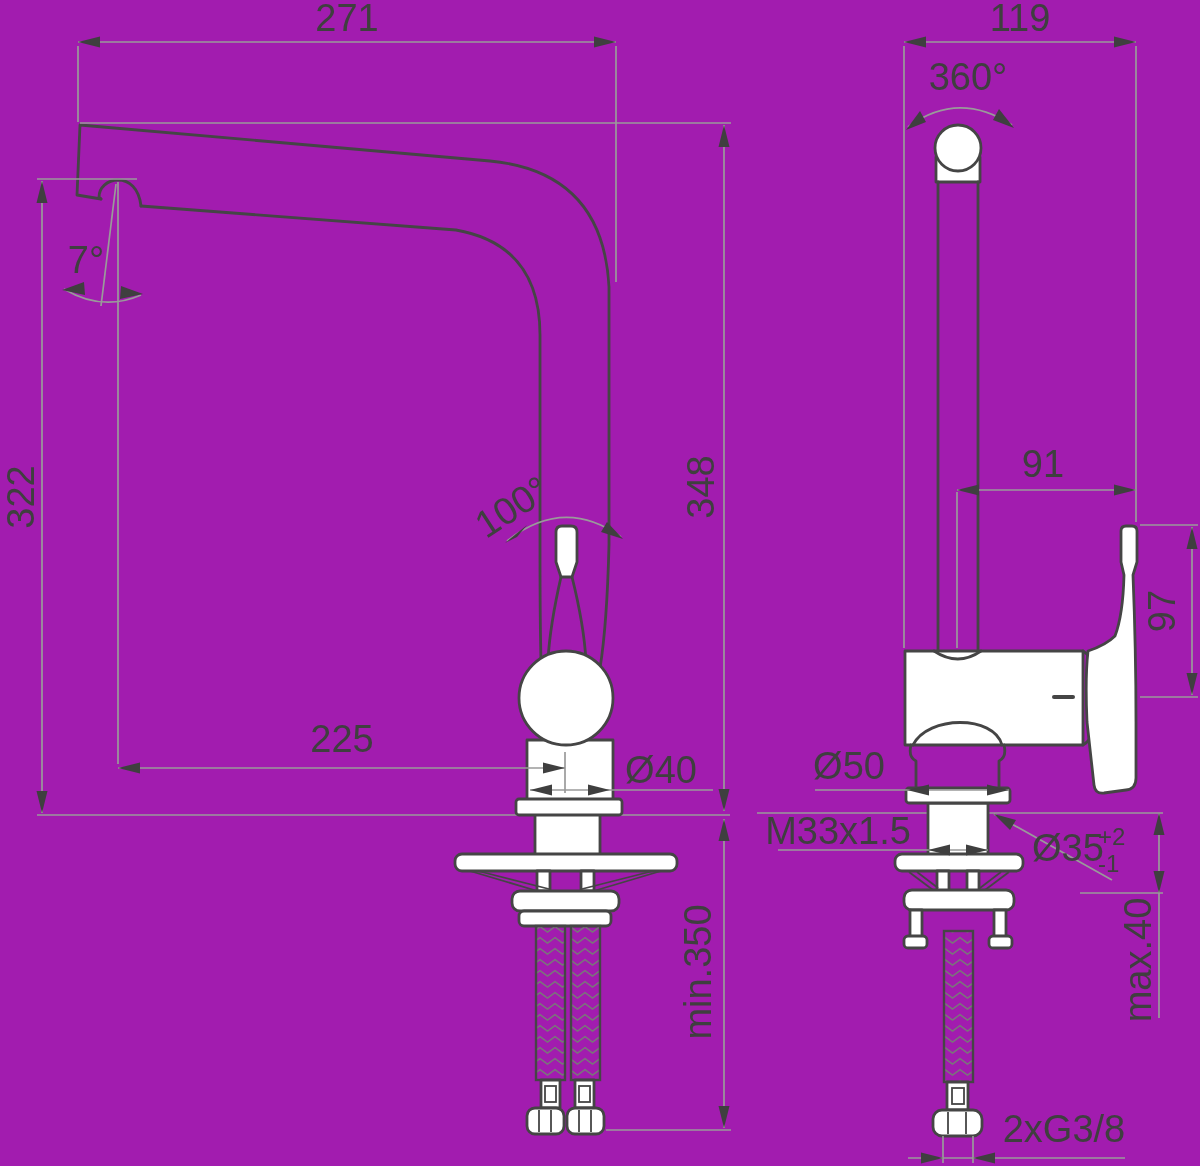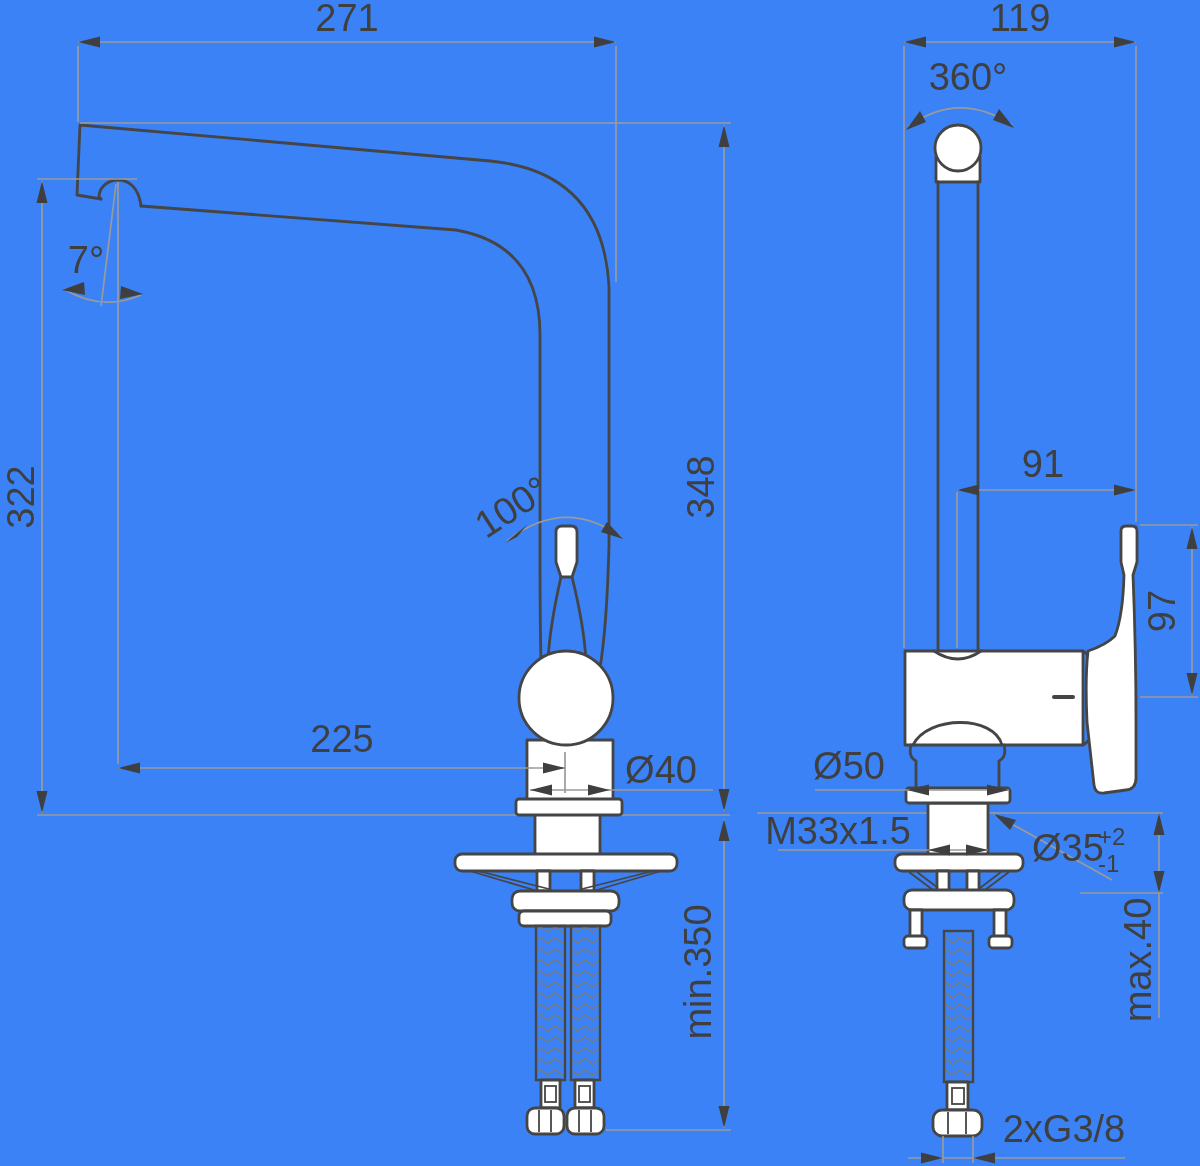--- a/index.html
+++ b/index.html
@@ -1,16 +1,16 @@
 <!DOCTYPE html>
 <html><head>
 <meta charset="utf-8">
 <style>
   html,body{margin:0;padding:0;background:#ffffff;}
-  .page{position:relative;width:1200px;height:1166px;background:#3b82f6;overflow:hidden;}
+  .page{position:relative;width:1200px;height:1166px;background:#a21caf;overflow:hidden;}
   svg{display:block;}
   .ink  {stroke:#454545;stroke-width:2.8;fill:none;stroke-linecap:round;stroke-linejoin:round;}
   .inkf {stroke:#454545;stroke-width:2.8;fill:#ffffff;stroke-linejoin:round;}
   .thin {stroke:#454545;stroke-width:1.8;fill:none;}
   .dim  {stroke:#9a9a9a;stroke-width:1.7;fill:none;}
   .arr  {fill:#3f3f3f;stroke:none;}
   .dash {stroke:#454545;stroke-width:4;fill:none;stroke-linecap:round;}
   text{fill:#3f3f3f;font-family:"Liberation Sans",sans-serif;font-size:38px;}
   .small{font-size:24px;}
 </style>

